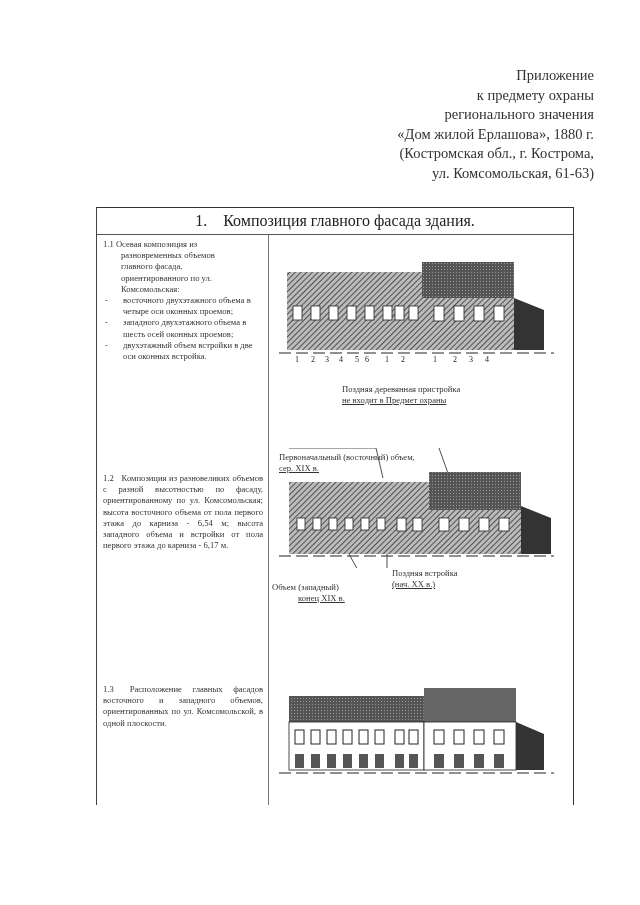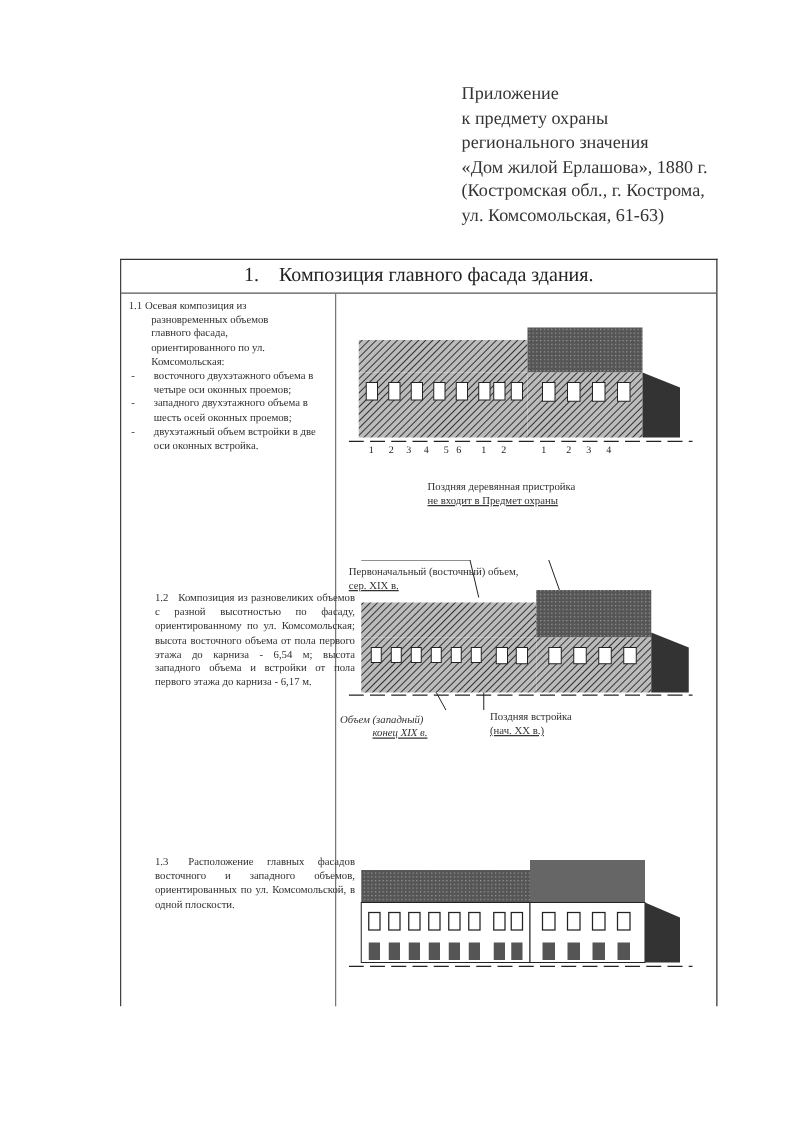--- a/index.html
+++ b/index.html
@@ -1,28 +1,28 @@
 <!DOCTYPE html>
 <html><head>
 <meta charset="utf-8">
 <style>
   html, body { margin: 0; padding: 0; background: #ffffff; }
   body { width: 640px; height: 905px; position: relative; overflow: hidden;
          font-family: "Liberation Serif", "DejaVu Serif", serif; color: #222; }
-  .appendix { position: absolute; right: 74px; top: 66px; text-align: left;
+  .appendix { position: absolute; right: 46px; top: 66px; text-align: right;
               font-size: 14.5px; line-height: 19.5px; color: #333; }
   .appendix div { white-space: nowrap; }
   .tbl { position: absolute; left: 96px; top: 207px; width: 476px; height: 597px;
          border-left: 1.5px solid #444; border-right: 1.5px solid #333; border-top: 1.5px solid #333; }
   .tbl-head { position: absolute; left: 0; top: 0; right: 0; height: 26px;
               border-bottom: 1.5px solid #555; font-size: 16px; text-align: center; line-height: 26px; }
   .tbl-head .num { margin-right: 16px; }
   .col-div { position: absolute; left: 171px; top: 27px; bottom: 0; width: 1px; background: #777; }
   .cell-text { position: absolute; left: 6px; width: 160px; font-size: 8.6px; line-height: 11.2px; color: #333; }
-  .justify { text-align: justify; margin-left: 21px; }
+  .justify { text-align: justify; }
   .row-num { display: inline-block; width: 16px; }
   .indent { padding-left: 18px; }
   .bullet { display: flex; }
   .bullet .dash { width: 18px; flex: none; text-align: left; padding-left: 2px; }
   .drawing { position: absolute; }
   .label { position: absolute; font-size: 8.6px; line-height: 11px; color: #333; white-space: nowrap; }
   .ul { text-decoration: underline; }
   svg { display: block; }
 </style>
 </head>
@@ -155,21 +155,21 @@
         <rect x="160" y="70" width="10" height="13"></rect>
           <rect x="180" y="70" width="10" height="13"></rect>
           <rect x="200" y="70" width="10" height="13"></rect>
           <rect x="220" y="70" width="10" height="13"></rect>
       </g>
       <line x1="0" y1="108" x2="275" y2="108" stroke="#222" stroke-width="1" stroke-dasharray="12,5"></line>
       <line x1="70" y1="106" x2="86" y2="135" stroke="#222" stroke-width="0.8"></line>
       <line x1="108" y1="106" x2="108" y2="135" stroke="#222" stroke-width="0.8"></line>
     </svg>
   </div>
-  <div class="label" style="left:175px; top:362px;font-style:italic;">
+  <div class="label" style="left:175px; top:374px;">
     <div>Объем  (западный)</div>
     <div class="ul" style="padding-left:26px;text-align:center;">конец XIX в.</div>
   </div>
   <div class="label" style="left:295px; top:360px;">
     <div>Поздняя встройка</div>
     <div class="ul">(нач. XX в.)</div>
   </div>
 
   <div class="cell-text justify" style="top:476px;">
     <span class="row-num">1.3</span>

